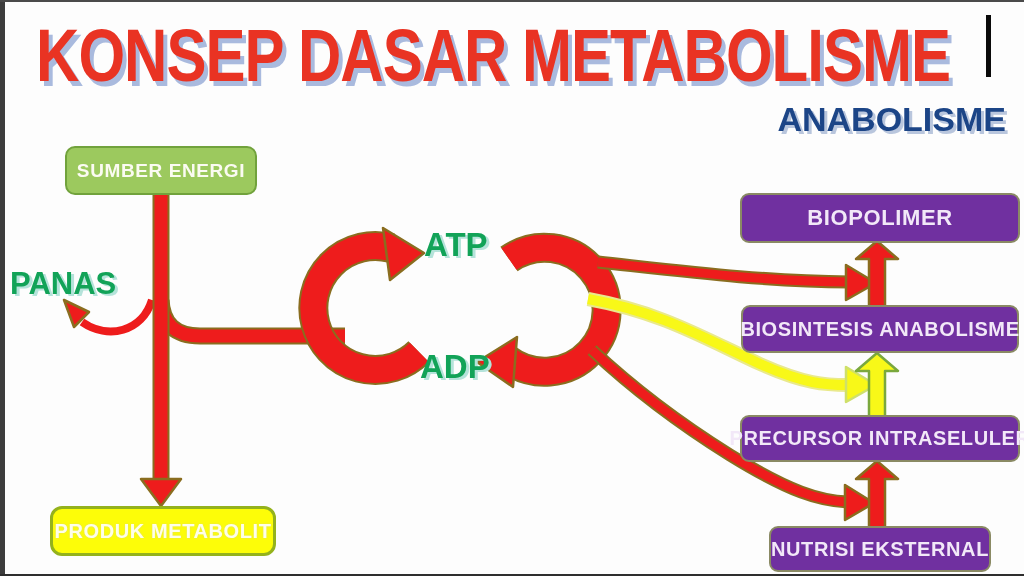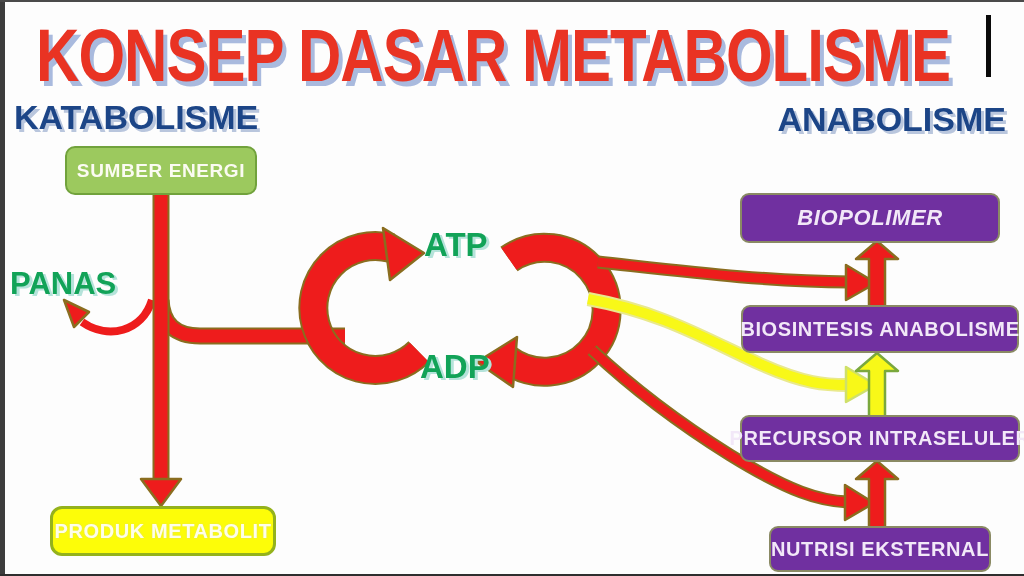--- a/index.html
+++ b/index.html
@@ -36,21 +36,21 @@
   }
   #node-sumber-energi{
     left:65px;top:146px;width:192px;height:49px;
     background:var(--node-green-fill,#9cc95e);border:2px solid #71a23c;
     border-radius:10px;font-size:19px;color:#fbfbf2;
   }
   .purple{
     background:var(--node-purple-fill,#7030a0);border:2px solid #8a8a64;
     border-radius:9px;color:#f2e8f8;font-size:20px;
   }
-  #node-biopolimer{left:740px;top:193px;width:260px;height:50px;font-size:22px;font-style:italic;}
+  #node-biopolimer{left:740px;top:193px;width:280px;height:50px;font-size:22px;}
   #node-biosintesis{left:741px;top:305px;width:278px;height:48px;}
   #node-precursor{left:740px;top:415px;width:280px;height:47px;}
   #node-nutrisi{left:769px;top:526px;width:222px;height:46px;font-size:20px;}
   #node-produk-metabolit{
     left:50px;top:506px;width:226px;height:50px;
     background:var(--node-yellow-fill,#fdfd08);border:3px solid #94b21c;
     border-radius:12px;font-size:20px;color:#fefee9;
     text-shadow:0 0 2px rgba(220,220,120,.9);
   }
   
@@ -125,21 +125,20 @@
     </g>
 
     <polygon class="red-fill" points="869,307 869,259 856,259 877,241 898,259 885,259 885,307"></polygon>
 
     <polygon class="yellow-fill" points="869,417 869,371 856,371 877,353 898,371 885,371 885,417"></polygon>
 
     <polygon class="red-fill" points="869,528 869,479 856,479 877,461 898,479 885,479 885,528"></polygon>
   </svg>
 
   <div class="abs" id="title">KONSEP DASAR METABOLISME</div>
-  <div class="abs subhead" id="header-katabolisme">KATABOLISME</div>
   <div class="abs subhead" id="header-anabolisme">ANABOLISME</div>
 
   <div class="abs node" id="node-sumber-energi">SUMBER ENERGI</div>
   <div class="abs node purple" id="node-biopolimer">BIOPOLIMER</div>
   <div class="abs node purple" id="node-biosintesis">BIOSINTESIS ANABOLISME</div>
   <div class="abs node purple" id="node-precursor">PRECURSOR INTRASELULER</div>
   <div class="abs node purple" id="node-nutrisi">NUTRISI EKSTERNAL</div>
   <div class="abs node" id="node-produk-metabolit">PRODUK METABOLIT</div>
 
   <div class="abs green-label" id="label-atp">ATP</div>

